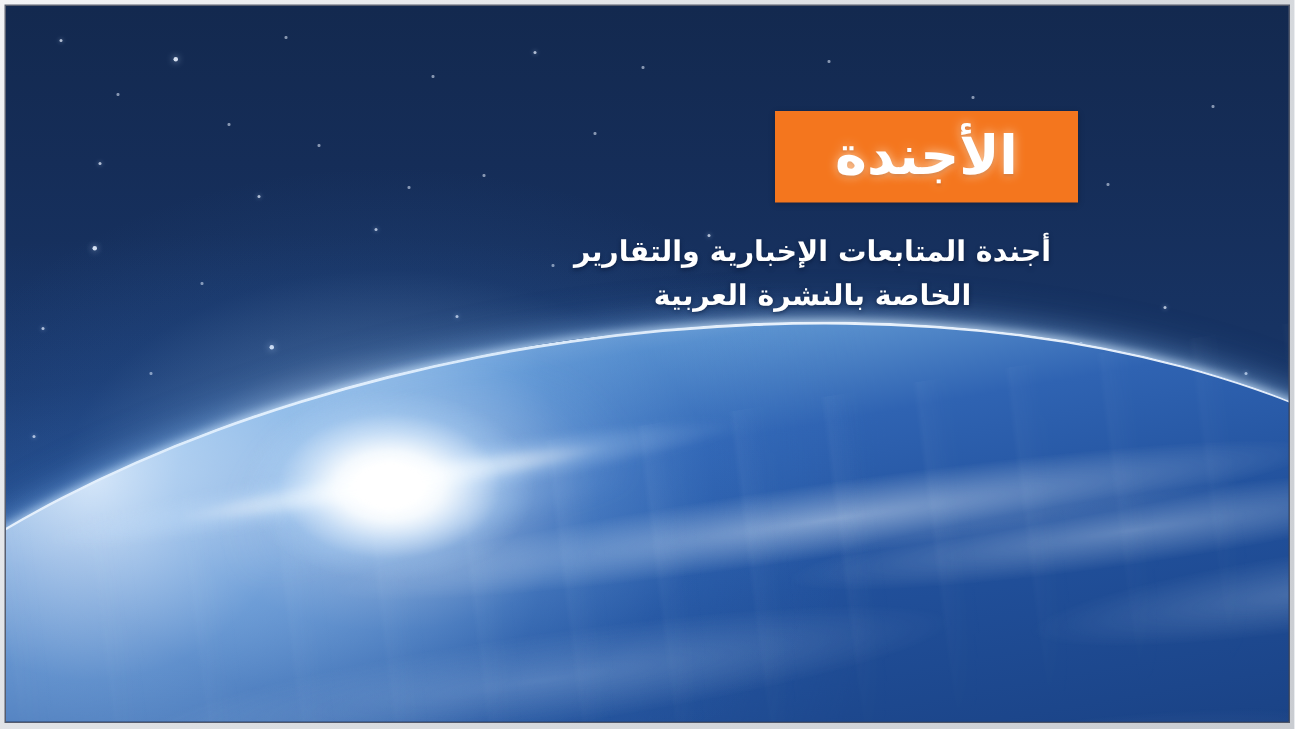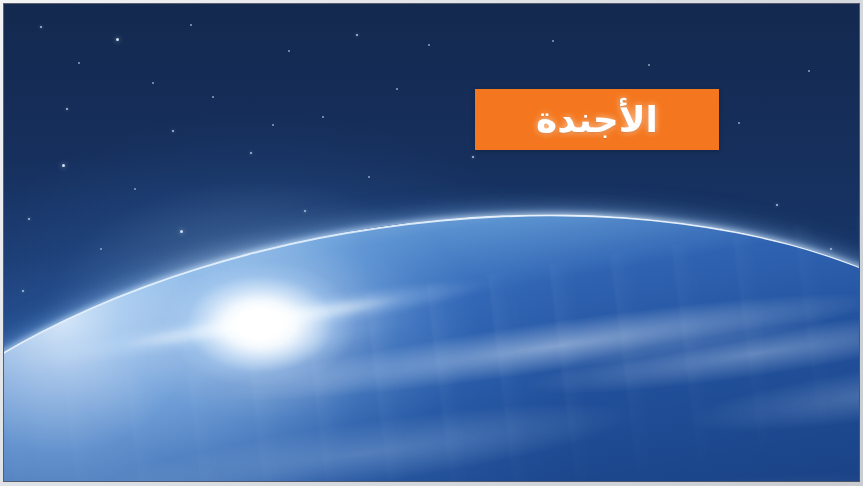--- a/index.html
+++ b/index.html
@@ -234,23 +234,23 @@
     position: absolute;
     right: 140px;
     top: 70px;
     z-index: 6;
     text-align: center;
     width: 360px;
   }
 
   .title-badge {
     display: block;
-    width: 244px;
+    width: 202px;
     height: 61px;
-    margin: 15px 0 0 auto;
+    margin: 0 0 0 auto;
     background: #f4761e;
     color: #ffffff;
     font-size: 36px;
     font-weight: bold;
     line-height: 61px;
     text-align: center;
     letter-spacing: 0;
     text-shadow: 0 0 7px rgba(255,235,210,.75), 0 1px 2px rgba(140,55,5,.35);
     box-shadow: 0 1px 4px rgba(0,0,0,.25);
     box-sizing: border-box;
@@ -329,16 +329,20 @@
     <div class="earth-rim"></div>
     <div class="cloud-streaks"></div>
 
     <div class="sun-halo"></div>
     <div class="sun-plume"></div>
     <div class="sun-flare"></div>
     <div class="sun-core"></div>
 
     <div class="text-block">
       <div class="title-badge">الأجندة</div>
+      <div class="subtitle">
+        <span class="line">أجندة المتابعات الإخبارية والتقارير</span>
+        <span class="line">الخاصة بالنشرة العربية</span>
+      </div>
     </div>
 
   </div>
 </div>
 
 </body></html>

